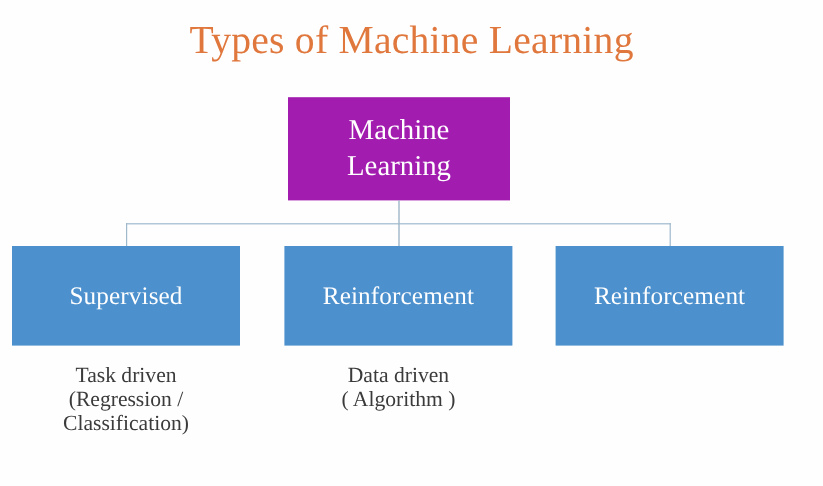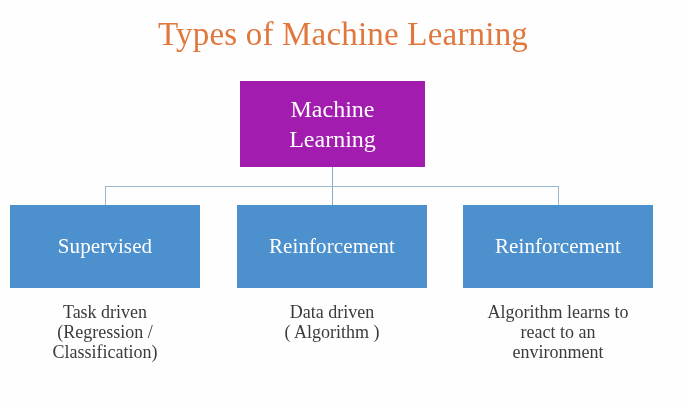--- a/index.html
+++ b/index.html
@@ -155,17 +155,14 @@
   </div>
   <div class="branch-box b2">
     <span class="branch-label">Reinforcement</span>
   </div>
 
   <div class="caption c0">Task driven
 (Regression /
 Classification)</div>
   <div class="caption c1">Data driven
 ( Algorithm )</div>
-  <div class="caption c2">Algorithm learns to
-react to an
-environment</div>
 
 </div>
 
 </body></html>

